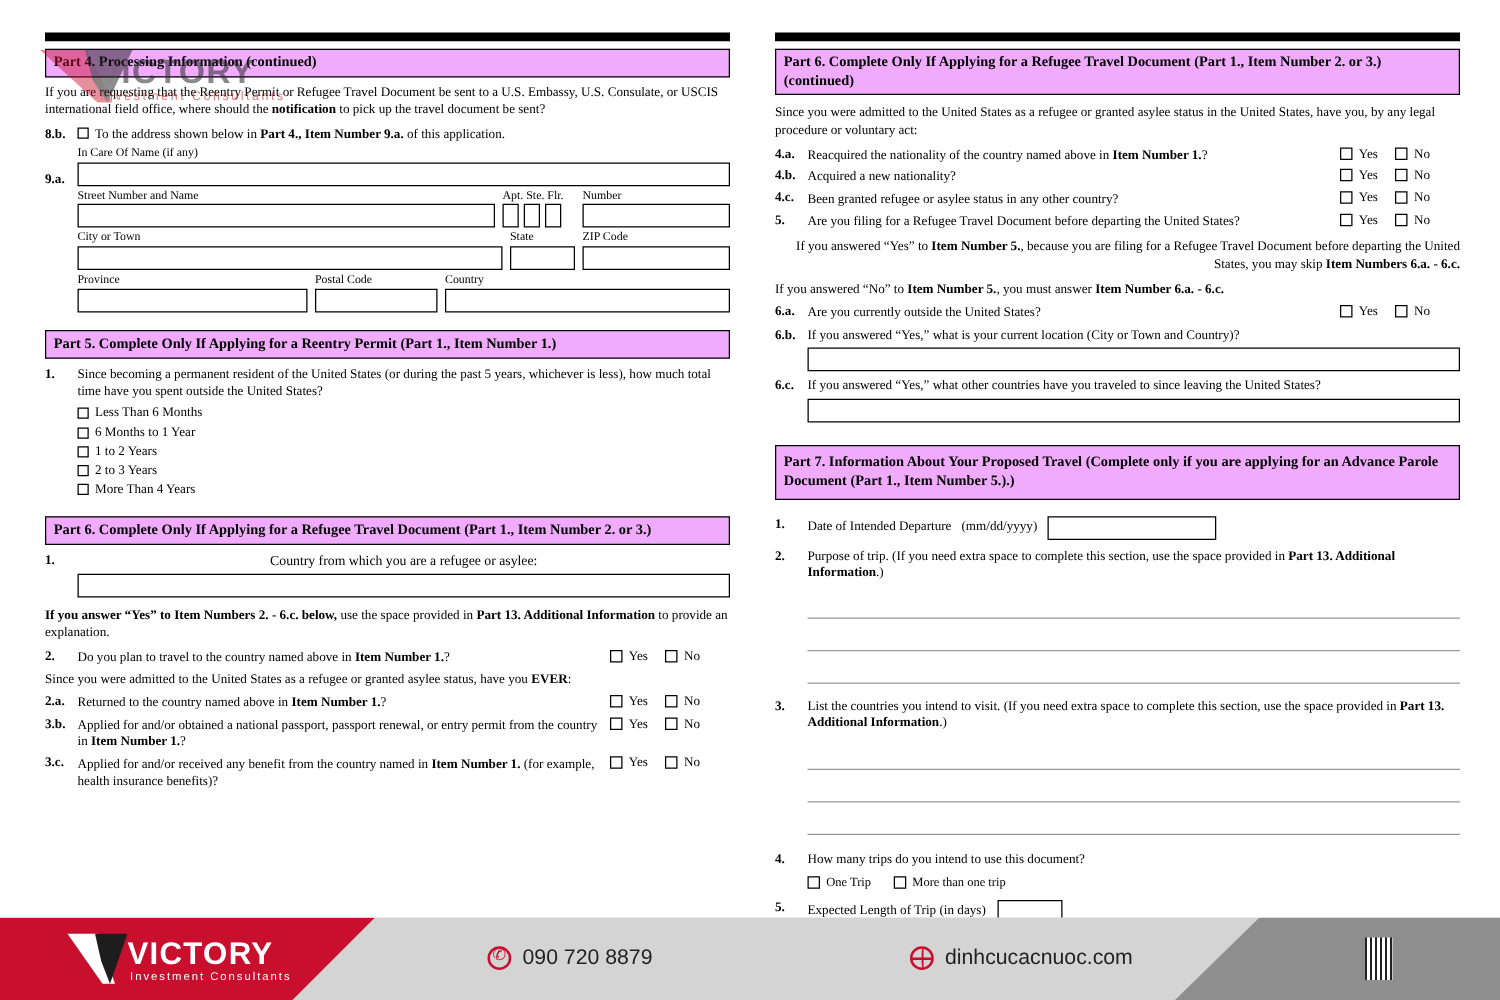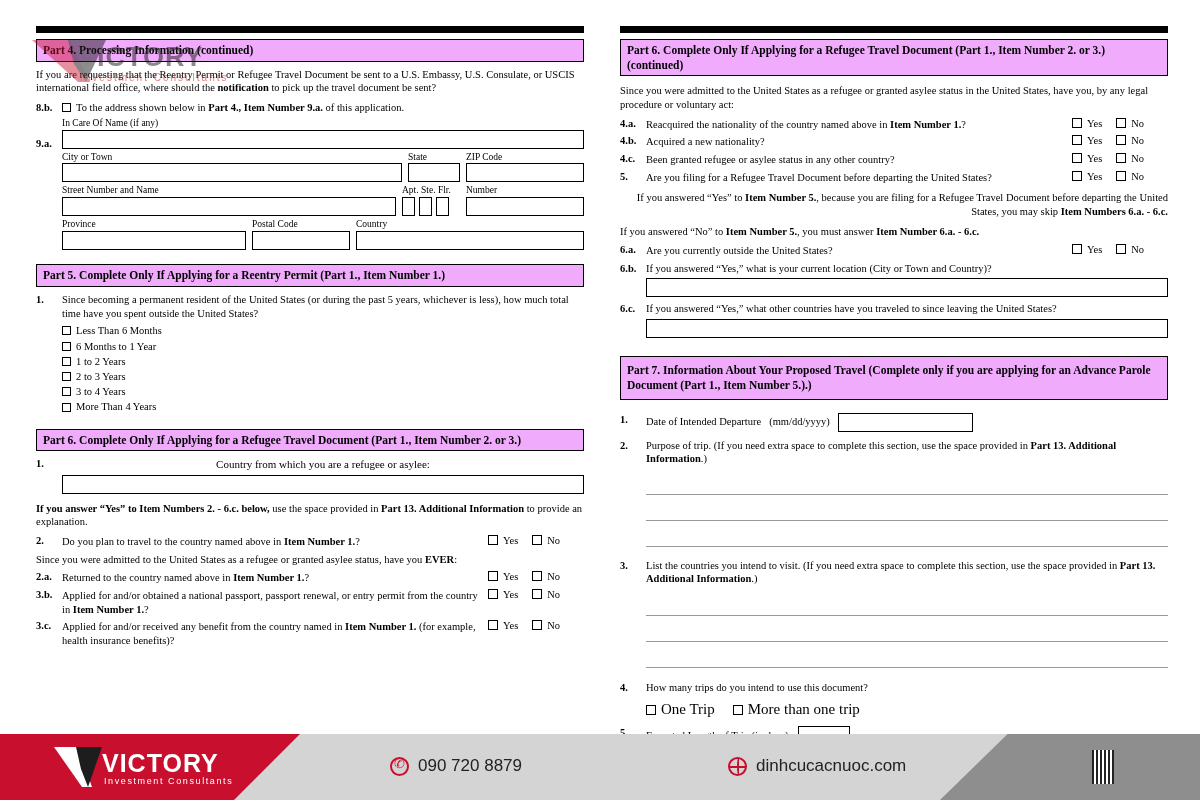--- a/index.html
+++ b/index.html
@@ -174,40 +174,20 @@
         <div class="fieldlabel">In Care Of Name (if any)</div>
         <div class="box"></div>
       </div>
     </div>
 
     <div class="row">
       <div class="num"></div>
       <div class="txt">
         <div class="flexrow">
           <div class="grow">
-            <div class="fieldlabel">City or Town</div>
-            <div class="box"></div>
-          </div>
-          <div style="width:52px;">
-            <div class="fieldlabel">State</div>
-            <div class="box"></div>
-          </div>
-          <div style="width:118px;">
-            <div class="fieldlabel">ZIP Code</div>
-            <div class="box"></div>
-          </div>
-        </div>
-      </div>
-    </div>
-
-    <div class="row">
-      <div class="num"></div>
-      <div class="txt">
-        <div class="flexrow">
-          <div class="grow">
             <div class="fieldlabel">Street Number and Name</div>
             <div class="box"></div>
           </div>
           <div style="width:58px;">
             <div class="fieldlabel">Apt. Ste. Flr.</div>
             <div class="tri">
               <div class="box"></div>
               <div class="box"></div>
               <div class="box"></div>
             </div>
@@ -217,20 +197,40 @@
             <div class="box"></div>
           </div>
         </div>
       </div>
     </div>
 
     <div class="row">
       <div class="num"></div>
       <div class="txt">
         <div class="flexrow">
+          <div class="grow">
+            <div class="fieldlabel">City or Town</div>
+            <div class="box"></div>
+          </div>
+          <div style="width:52px;">
+            <div class="fieldlabel">State</div>
+            <div class="box"></div>
+          </div>
+          <div style="width:118px;">
+            <div class="fieldlabel">ZIP Code</div>
+            <div class="box"></div>
+          </div>
+        </div>
+      </div>
+    </div>
+
+    <div class="row">
+      <div class="num"></div>
+      <div class="txt">
+        <div class="flexrow">
           <div style="width:184px;">
             <div class="fieldlabel">Province</div>
             <div class="box"></div>
           </div>
           <div style="width:98px;">
             <div class="fieldlabel">Postal Code</div>
             <div class="box"></div>
           </div>
           <div class="grow">
             <div class="fieldlabel">Country</div>
@@ -262,24 +262,20 @@
         <div>
             <span class="cb"></span>
             <span>1 to 2 Years</span>
           </div>
         <div>
             <span class="cb"></span>
             <span>2 to 3 Years</span>
           </div>
         <div>
             <span class="cb"></span>
-            <span>3 to 4 Years</span>
-          </div>
-        <div>
-            <span class="cb"></span>
             <span>More Than 4 Years</span>
           </div>
       </div>
     </div>
 
     <div class="sec-head" style="margin-top:14px;">Part 6. Complete Only If Applying for a Refugee Travel Document (Part 1., Item Number 2. or 3.)</div>
 
     <div class="row">
       <div class="num">1.</div>
       <div class="txt">
@@ -497,21 +493,21 @@
         <div class="uline" style="margin-top:13px;"></div>
         <div class="uline" style="margin-top:9px;"></div>
         <div class="uline" style="margin-top:9px;"></div>
       </div>
     </div>
 
     <div class="row" style="margin-top:13px;">
       <div class="num">4.</div>
       <div class="txt">
         <div style="font-size:10.5px;">How many trips do you intend to use this document?</div>
-        <div style="display:flex;gap:18px;margin-top:5px;font-size:15px;">
+        <div style="display:flex;gap:18px;margin-top:5px;font-size:10px;">
           <span style="display:inline-flex;align-items:center;">
               <span class="cb cb-lg"></span>
               <span>One Trip</span>
             </span>
           <span style="display:inline-flex;align-items:center;">
               <span class="cb cb-lg"></span>
               <span>More than one trip</span>
             </span>
         </div>
       </div>

